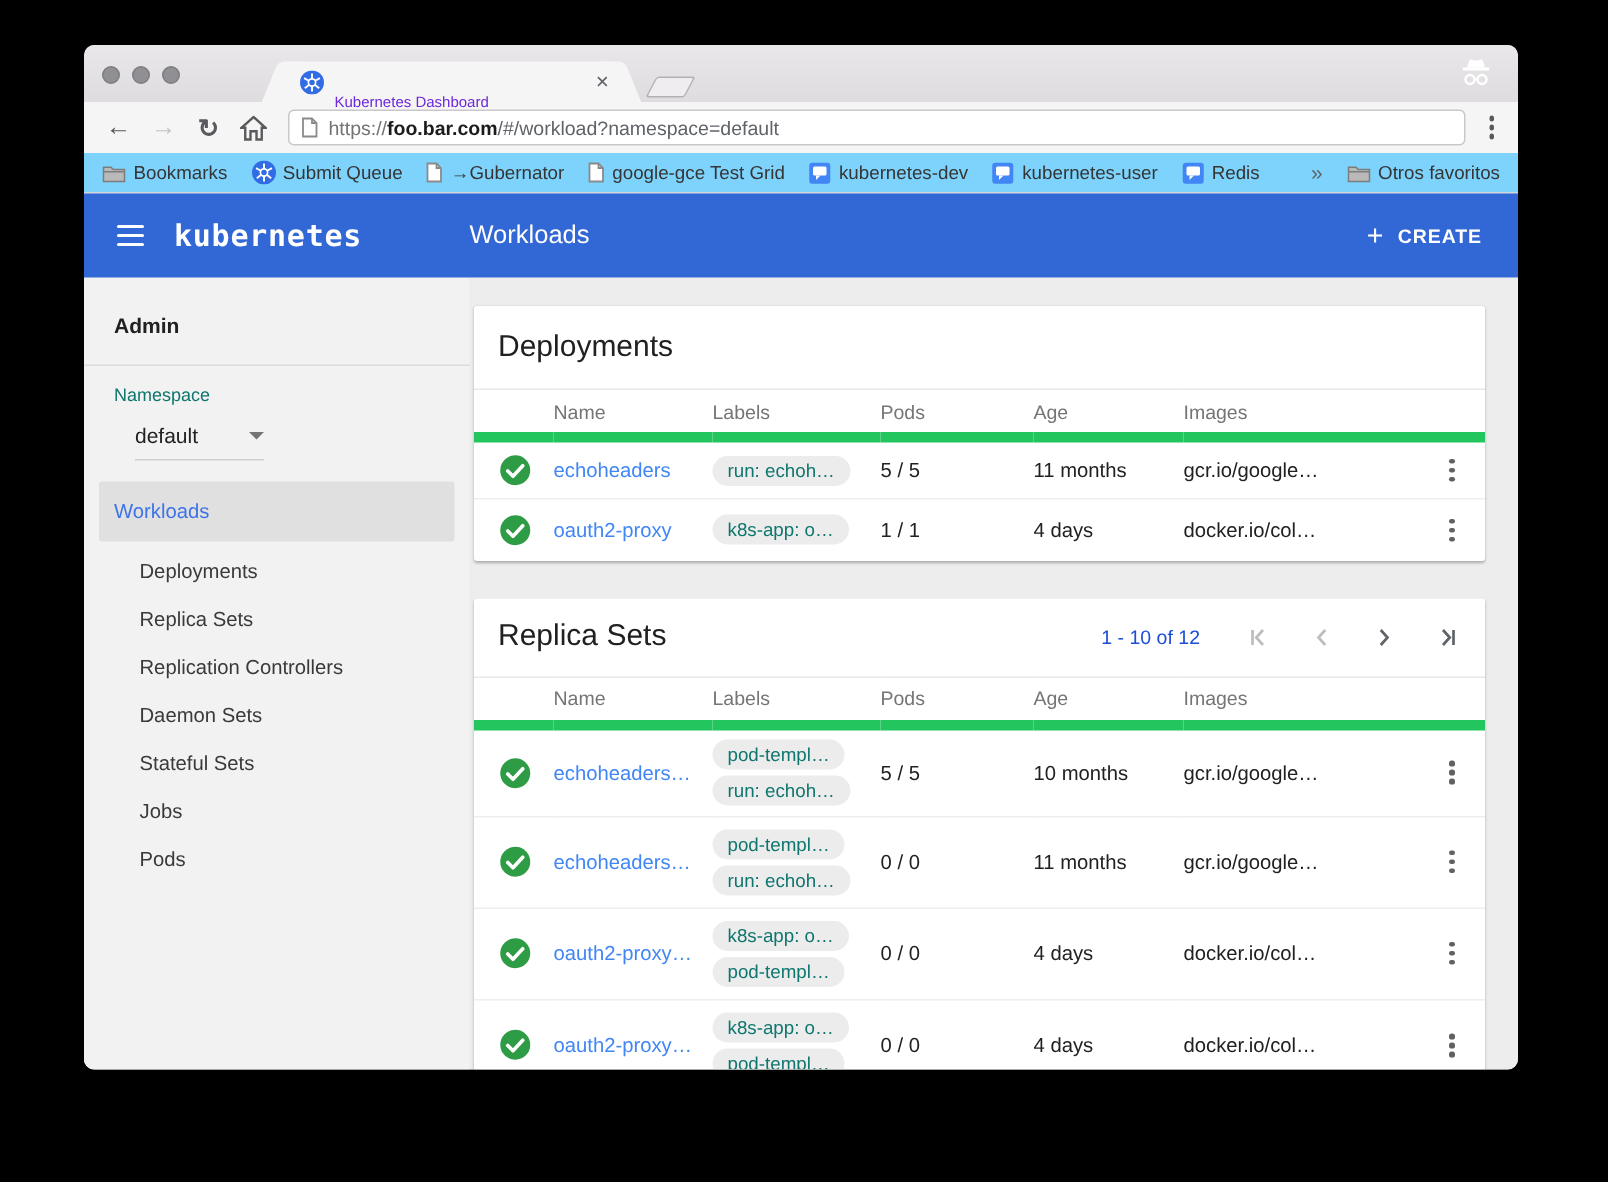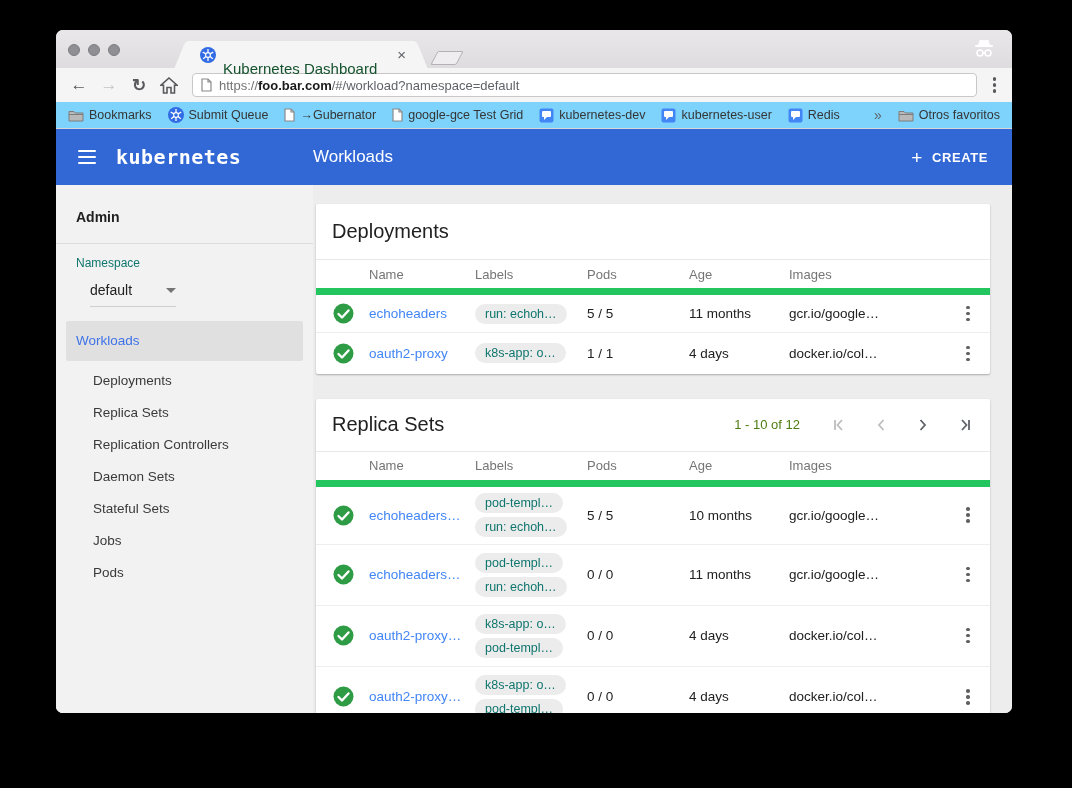--- a/index.html
+++ b/index.html
@@ -11,21 +11,21 @@
   
   .titlebar { position:relative; height:38px; flex:0 0 38px;
               background:linear-gradient(#e9e7e9,#dedcde); }
   .traffic { position:absolute; left:12px; top:14px; display:flex; gap:8px; }
   .traffic span { width:12px; height:12px; border-radius:50%; background:#8f8f94; border:1px solid #7c7c81; }
   .tab { position:absolute; left:132px; bottom:0; width:226px; height:27px; background:#f6f5f6;
          border-radius:8px 8px 0 0; display:flex; align-items:center; padding:0 8px 0 12px; gap:7px; }
   .tab:before, .tab:after { content:""; position:absolute; top:0; bottom:0; width:16px; background:#f6f5f6; }
   .tab:before { left:-8px; transform:skewX(-22deg); border-radius:4px 0 0 0; }
   .tab:after  { right:-8px; transform:skewX(22deg); border-radius:0 4px 0 0; }
-  .tab-title { font-size:15px; color:#14532d; white-space:nowrap; overflow:hidden; flex:1;margin-top:28px; }
+  .tab-title { font-size:10px; color:#6d28d9; white-space:nowrap; overflow:hidden; flex:1;margin-top:28px; }
   .tab-close { font-size:15px; color:#5f6368; line-height:1; cursor:default; }
   .newtab { position:absolute; left:378px; bottom:3px; width:26px; height:14px; background:#efedef;
             border:1px solid #b3b1b3; transform:skewX(-28deg); border-radius:2px; }
   .incog { position:absolute; right:16px; top:8px; }
 
   
   .toolbar { height:34px; flex:0 0 34px; background:#f6f5f6; display:flex; align-items:center;
              padding:0 10px; gap:4px; }
   .navbtn { width:26px; text-align:center; font-size:17px; color:#5a5a5e; font-weight:bold; }
   .navbtn.disabled { color:#c3c3c6; }
@@ -69,21 +69,21 @@
                    padding-left:10px; color:#3e73e8; font-size:13.5px; }
 
   .main { flex:1; padding:19px 22px 0 3px; overflow:hidden; }
   .card { background:#fff; border-radius:2px; box-shadow:0 1px 2px rgba(0,0,0,.28); }
   .card + .card { margin-top:25px; }
   .card-head { display:flex; align-items:center; padding:0 16px; }
   .card-head.h1 { height:55px; }
   .card-head.h2 { height:52px; }
   .card-title { font-size:20px; color:#212121; flex:1; }
   .pager { display:flex; align-items:center; gap:24px; }
-  .pager-range { font-size:13px; color:#4d7c0f; margin-right:6px; }
+  .pager-range { font-size:13px; color:#1d4ed8; margin-right:6px; }
   .pgbtn { display:flex; }
   .pgbtn svg { stroke:#5f6368; }
   .pgbtn.disabled svg { stroke:#bdbdbd; }
 
   table { width:100%; border-collapse:collapse; table-layout:fixed; }
   thead tr { border-top:1px solid #e8e8e8; border-bottom:7px solid #22c55e; }
   th { font-weight:normal; font-size:13px; color:#757575; text-align:left; height:32px; }
   tbody tr { border-top:1px solid #eeeeee; }
   tbody tr:first-child { border-top:none; }
   .r1 td { height:41px; }

